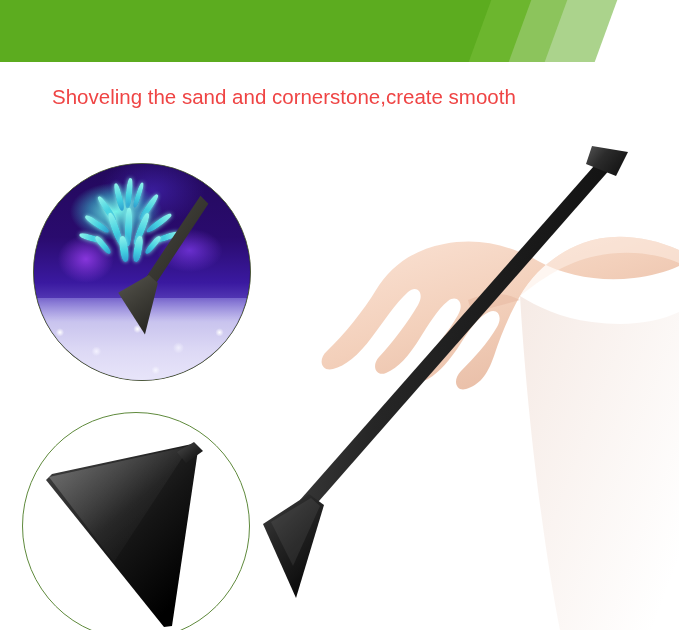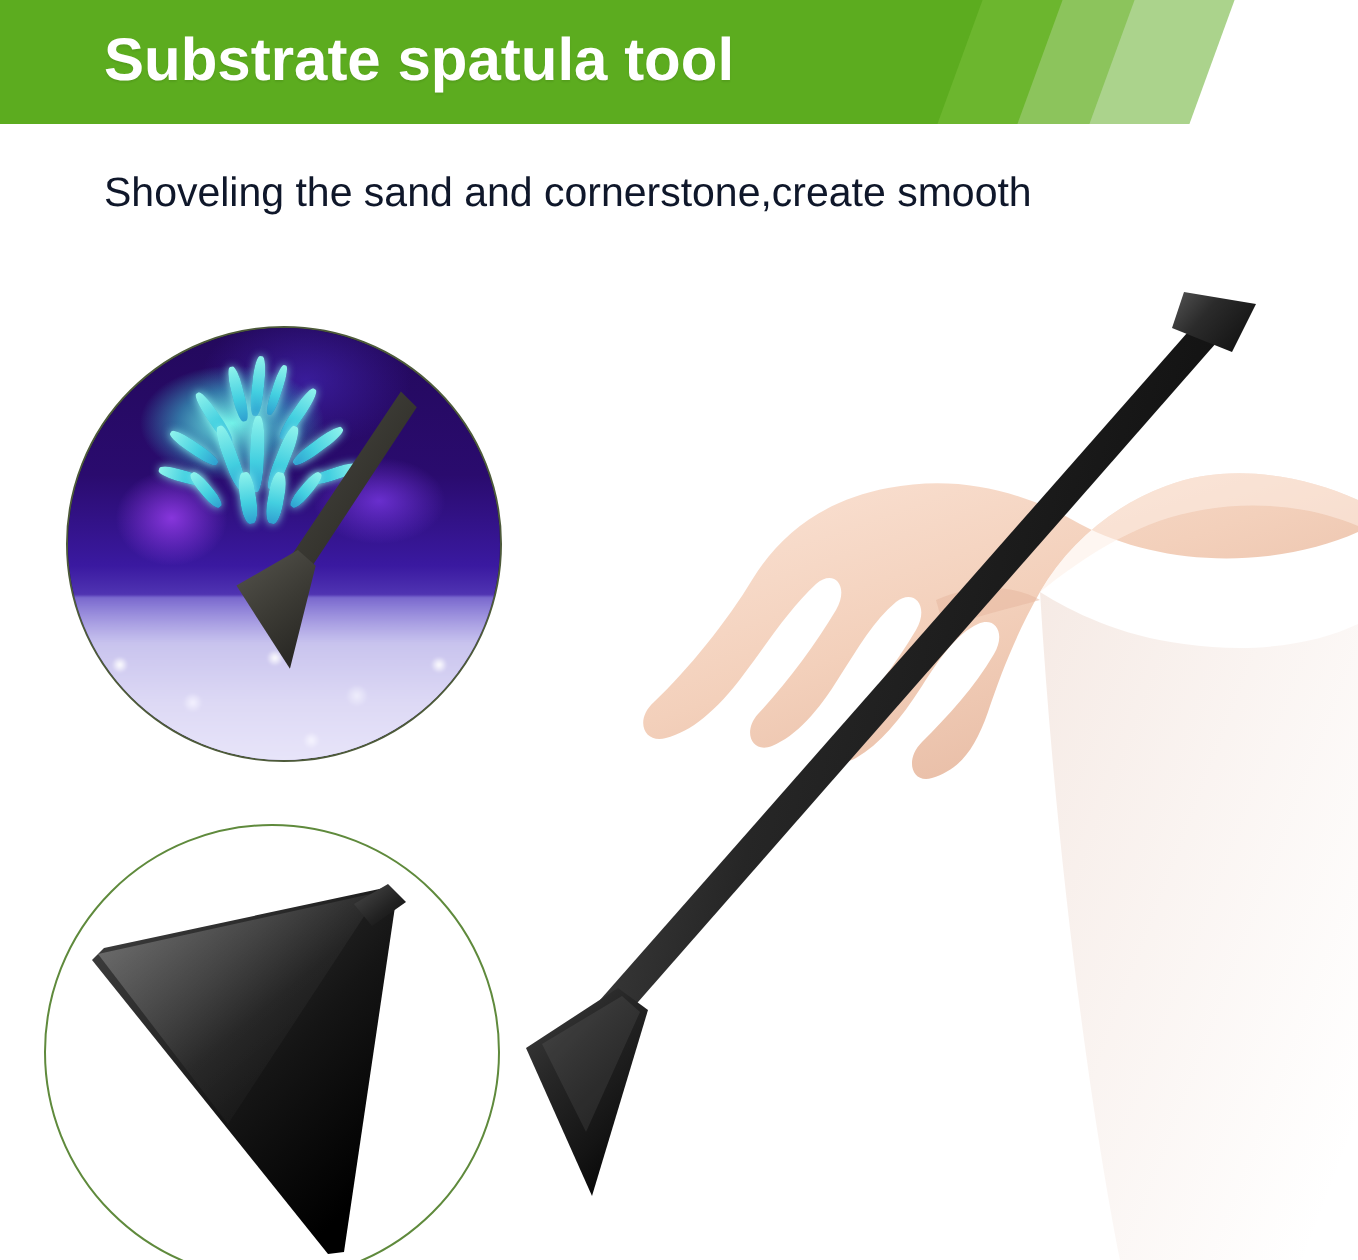--- a/index.html
+++ b/index.html
@@ -67,21 +67,21 @@
   }
 
   
   .subtitle {
     position: absolute;
     left: 52px;
     top: 84px;
     width: 600px;
     font-size: 20.5px;
     line-height: 26px;
-    color: #0f172a;
+    color: #ef4444;
     letter-spacing: 0px;
   }
   .subtitle .line2 { display: block; }
 
   
   .aqua-circle {
     position: absolute;
     left: 33px;
     top: 163px;
     width: 218px;
@@ -162,21 +162,20 @@
   .product { position: absolute; left: 0; top: 0; width: 679px; height: 630px; }
 </style>
 </head>
 <body>
 
 <div class="banner">
   <div class="banner-base"></div>
   <div class="banner-stripe stripe-a"></div>
   <div class="banner-stripe stripe-b"></div>
   <div class="banner-stripe stripe-c"></div>
-  <div class="banner-title">Substrate spatula tool</div>
 </div>
 
 <div class="subtitle">
   <span class="line1">Shoveling the sand and cornerstone,create smooth</span>
 </div>
 
 <div class="aqua-circle">
   <div class="aqua-bg"></div>
 
   <div class="coral">

